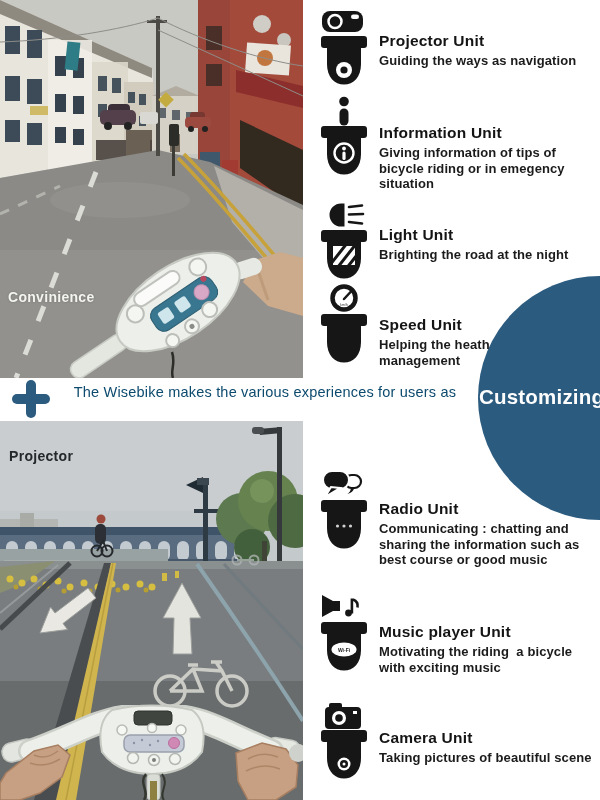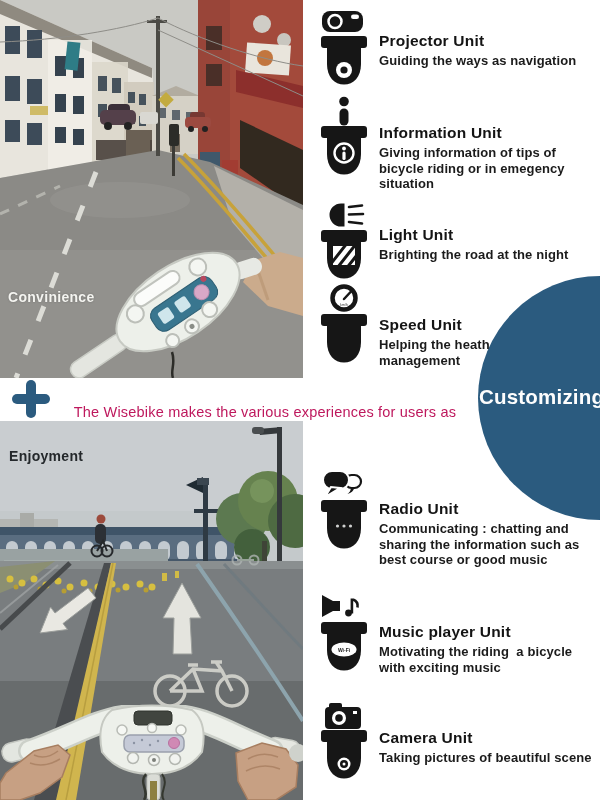--- a/index.html
+++ b/index.html
@@ -9,22 +9,22 @@
   .photo-label{position:absolute;font-weight:bold;font-size:14px;letter-spacing:.3px;}
   .label-convenience{left:8px;top:289px;color:#f4f4f0;text-shadow:0 0 2px rgba(60,60,60,.4);}
   .label-enjoyment{left:9px;top:448px;color:#24282b;}
   .unit{position:absolute;left:320px;display:flex;gap:11px;}
   .unit-icon{width:48px;height:84px;flex:none;}
   .unit-text{padding-top:26px;}
   .unit-title{font-size:15.5px;font-weight:bold;color:#141414;letter-spacing:.2px;}
   .unit-desc{font-size:13px;font-weight:bold;color:#1b1b1b;line-height:15.5px;margin-top:3px;
              white-space:pre-wrap;letter-spacing:.1px;width:225px;}
   .plus-icon{position:absolute;left:12px;top:380px;width:38px;height:38px;}
-  .tagline{position:absolute;left:62px;top:404px;width:406px;text-align:center;
-           font-size:14.5px;color:#be185d;letter-spacing:.2px;}
+  .tagline{position:absolute;left:62px;top:384px;width:406px;text-align:center;
+           font-size:14.5px;color:#0c4a6e;letter-spacing:.2px;}
   .customizing-circle{position:absolute;left:478px;top:276px;width:244px;height:244px;
            border-radius:50%;background:var(--accent,#2b5b7f);}
   .customizing-label{position:absolute;left:479px;top:385px;width:122px;text-align:left;
            color:#fdfdfd;font-size:20.5px;font-weight:bold;letter-spacing:.2px;}
 </style>
 </head>
 <body>
 
 <div class="canvas">
 
@@ -283,21 +283,21 @@
     <rect x="147" y="353" width="13" height="26" rx="4" fill="#dadcd6" stroke="#c0c3bd"></rect>
     <rect x="150" y="360" width="7" height="19" fill="#8d8040"></rect>
     <path d="M146,353 C138,362 150,370 144,379" stroke="#34372f" stroke-width="2.5" fill="none"></path>
     <path d="M162,353 C170,364 158,372 164,379" stroke="#34372f" stroke-width="2" fill="none"></path>
     <polygon points="6,352 34,330 58,324 70,334 62,356 40,372 20,379 0,379 0,362" fill="#c7a083" stroke="#a77e60" stroke-width="1.5"></polygon>
     <path d="M34,334 C42,338 50,336 58,330 M30,342 C40,346 50,344 60,338" stroke="#a77e60" stroke-width="1.5" fill="none" opacity=".8"></path>
     <polygon points="236,332 262,322 286,328 298,344 296,366 276,379 248,379 238,360" fill="#c7a083" stroke="#a77e60" stroke-width="1.5"></polygon>
     <path d="M248,338 C258,332 268,332 278,336 M246,350 C258,344 270,344 280,348" stroke="#a77e60" stroke-width="1.5" fill="none" opacity=".8"></path>
     <circle cx="298" cy="332" r="9" fill="#cfd2cc"></circle>
   </svg>
-  <div class="photo-label label-enjoyment">Enjoyment</div>
+  <div class="photo-label label-enjoyment">Projector</div>
 
   <svg class="plus-icon" viewBox="0 0 38 38">
     <g fill="#2b5b7f">
       <rect x="0" y="14" width="38" height="10" rx="5"></rect>
       <rect x="14" y="0" width="10" height="38" rx="5"></rect>
     </g>
   </svg>
   <div class="tagline">The Wisebike makes the various experiences for users as</div>
   <div class="customizing-circle"></div>
   <div class="customizing-label">Customizing</div>

